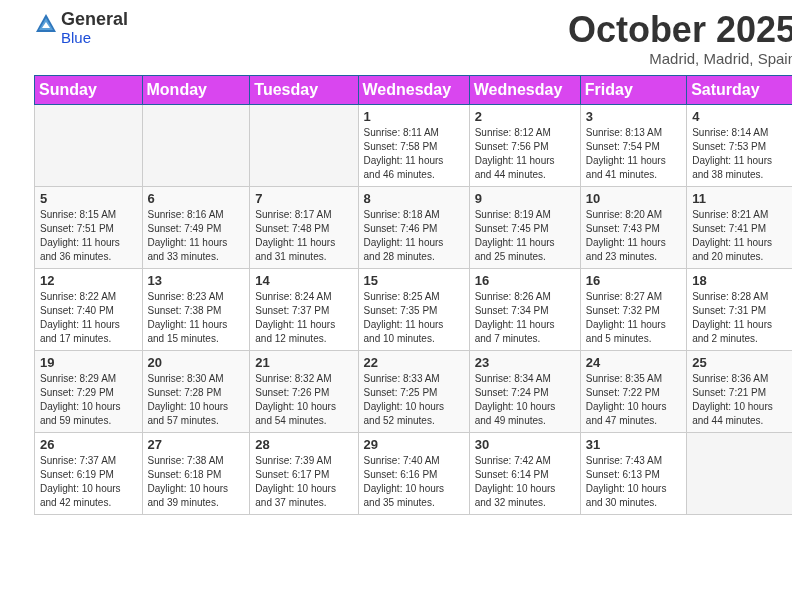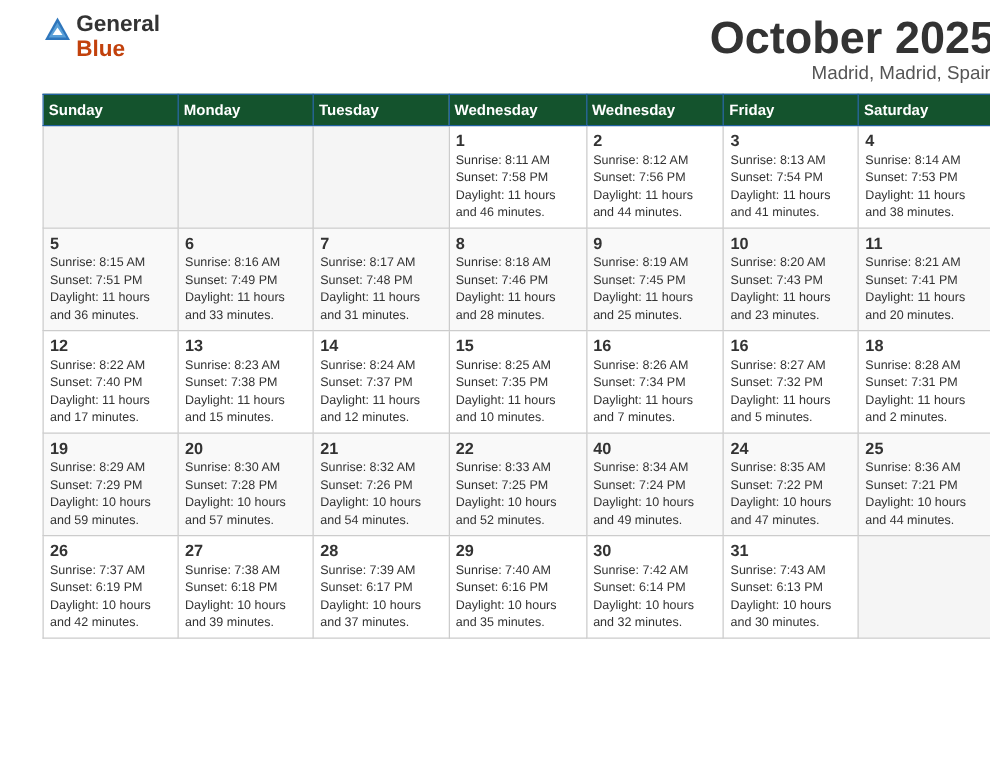--- a/index.html
+++ b/index.html
@@ -27,23 +27,23 @@
       display: flex;
       flex-direction: column;
       line-height: 1.1;
     }
     .logo-general {
       font-size: 18px;
       font-weight: bold;
       color: #333;
     }
     .logo-blue {
-      font-size: 18px;
-      font-weight: bold;
-      color: #c2410c;
+      font-size: 15px;
+      font-weight: normal;
+      color: #1d4ed8;
     }
     .logo-icon {
       width: 24px;
       height: 24px;
       margin-right: 3px;
       margin-top: 2px;
     }
     .title-section {
       text-align: right;
     }
@@ -56,23 +56,23 @@
     .location {
       font-size: 15px;
       color: #555;
     }
     .calendar {
       width: 100%;
       border-collapse: collapse;
       border: 1px solid #ccc;
     }
     .calendar th {
-      background: #14532d;
+      background: #d946ef;
       color: #fff;
-      font-size: 12px;
+      font-size: 16px;
       font-weight: bold;
       padding: 5px 4px;
       text-align: left;
       border: 1px solid #2060a0;
     }
     .calendar td {
       vertical-align: top;
       border: 1px solid #ccc;
       padding: 4px 5px;
       width: 113px;
@@ -234,21 +234,21 @@
           </td>
           <td>
             <span class="day-number">21</span>
             <div class="day-info">Sunrise: 8:32 AM<br>Sunset: 7:26 PM<br>Daylight: 10 hours<br>and 54 minutes.</div>
           </td>
           <td>
             <span class="day-number">22</span>
             <div class="day-info">Sunrise: 8:33 AM<br>Sunset: 7:25 PM<br>Daylight: 10 hours<br>and 52 minutes.</div>
           </td>
           <td>
-            <span class="day-number">40</span>
+            <span class="day-number">23</span>
             <div class="day-info">Sunrise: 8:34 AM<br>Sunset: 7:24 PM<br>Daylight: 10 hours<br>and 49 minutes.</div>
           </td>
           <td>
             <span class="day-number">24</span>
             <div class="day-info">Sunrise: 8:35 AM<br>Sunset: 7:22 PM<br>Daylight: 10 hours<br>and 47 minutes.</div>
           </td>
           <td>
             <span class="day-number">25</span>
             <div class="day-info">Sunrise: 8:36 AM<br>Sunset: 7:21 PM<br>Daylight: 10 hours<br>and 44 minutes.</div>
           </td>

